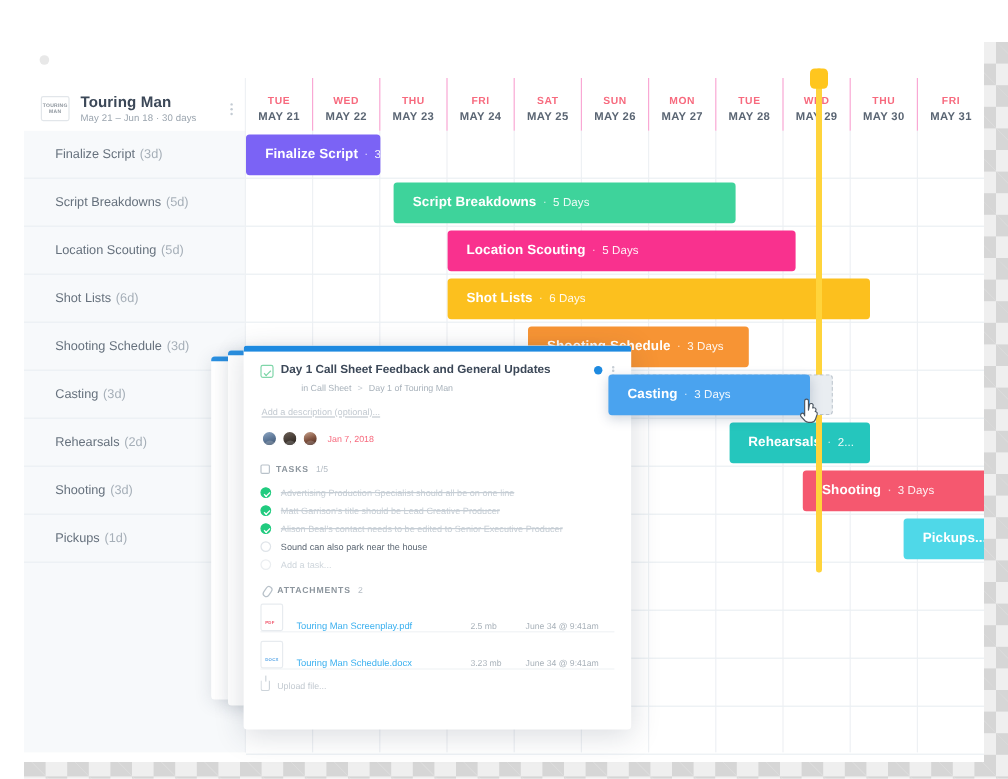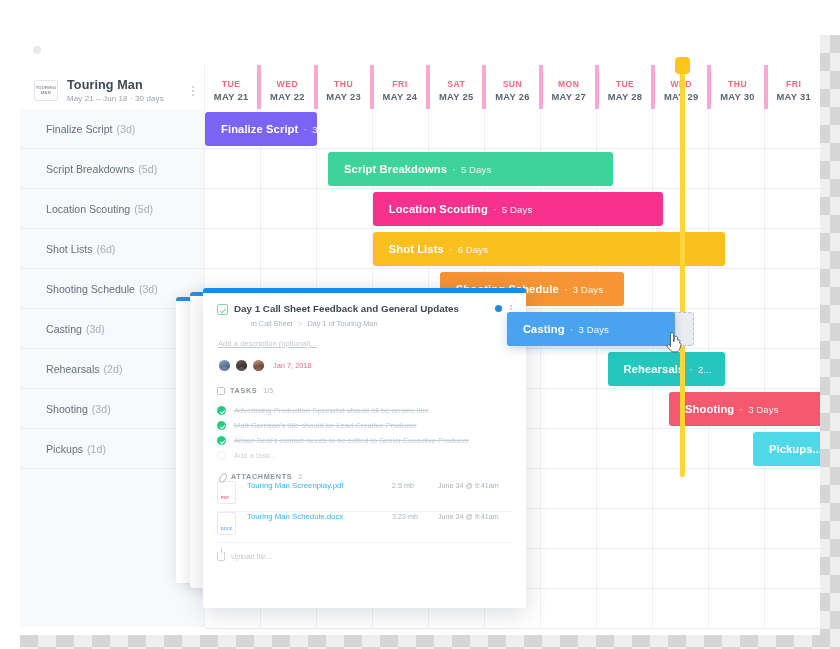--- a/index.html
+++ b/index.html
@@ -64,21 +64,21 @@
   .proj-sub { font-size: 8px; color: #9aa4ae; margin-top: 2px; letter-spacing: .1px; }
   .proj-menu {
     position: absolute; right: 10px; top: 50%; transform: translateY(-50%);
     display: flex; flex-direction: column; gap: 2px; align-items: center; cursor: pointer;
   }
   .proj-menu i { width: 2px; height: 2px; border-radius: 50%; background: #c3cbd3; display: block; }
 
   .days { flex: 1; display: flex; }
   .day {
     flex: 1; display: flex; flex-direction: column; align-items: center;
-    justify-content: center; border-right: 4px solid #f9a8d4; gap: 2px;
+    justify-content: center; border-right: 1px solid #f9a8d4; gap: 2px;
   }
   .day:last-child { border-right: none; }
   .day .dow { font-size: 8.6px; font-weight: 700; color: #f76a7e; letter-spacing: .5px; }
   .day .dnum { font-size: 9.4px; font-weight: 700; color: #5a6573; letter-spacing: .3px; }
 
   
   .body { position: absolute; left: 0; top: 74px; width: 800px; height: 518px; background: #fff; }
   .labels {
     position: absolute; left: 0; top: 0; width: 185px; height: 100%;
     background: #f7f9fb; border-right: 1px solid #eef1f4;
@@ -186,21 +186,21 @@
   .task.done .tbox:before {
     content:""; position:absolute; left:2px; top:2.6px; width:4px; height:2px;
     border-left: 1.2px solid #fff; border-bottom: 1.2px solid #fff; transform: rotate(-45deg);
   }
   .ttext { font-size: 7.6px; color: #5d6874; }
   .task.done .ttext { color: #c6ced5; text-decoration: line-through; }
   .task.add .ttext { color: #cfd6dc; }
   .task.add .tbox { border-color: #ebeef1; }
 
   .attachments { margin-top: 9px; }
-  .att { display: flex; align-items: flex-start; height: 31px; border-bottom: 1px solid #f0f3f6; }
+  .att { display: flex; align-items: flex-end; height: 31px; border-bottom: 1px solid #f0f3f6; }
   .att:last-of-type { border-bottom: 1px solid #f0f3f6; }
   .att-ico {
     width: 19px; height: 23px; border: 1px solid #e7ebef; border-radius: 2px;
     background: #fff; margin-right: 11px; flex: 0 0 auto; padding: 3px 3px 0 3px;
   }
   .att-ico .ftype { font-size: 3.6px; font-weight: 700; text-align: center; letter-spacing: .2px; }
   .att-ico.pdf .ftype { color: #f0556b; }
   .att-ico.docx .ftype { color: #5aa7e8; }
   .att-ico .ln { height: 1px; background: #dde3e9; margin: 1.3px 1px 0 1px; border-radius: 1px; }
   .att-name { font-size: 7.8px; color: #3bb0ef; flex: 1; }
@@ -464,20 +464,24 @@
             <span class="ttext">Advertising Production Specialist should all be on one line</span>
           </div>
           <div class="task done">
             <span class="tbox"></span>
             <span class="ttext">Matt Garrison's title should be Lead Creative Producer</span>
           </div>
           <div class="task done">
             <span class="tbox"></span>
             <span class="ttext">Alison Beal's contact needs to be edited to Senior Executive Producer</span>
           </div>
+          <div class="task">
+            <span class="tbox"></span>
+            <span class="ttext">Sound can also park near the house</span>
+          </div>
           <div class="task add">
             <span class="tbox"></span>
             <span class="ttext">Add a task...</span>
           </div>
         </div>
 
       <div class="sec-head attachments">
         <span class="sec-clip"></span>
         <span class="sec-title">ATTACHMENTS</span>
         <span class="sec-count">2</span>

